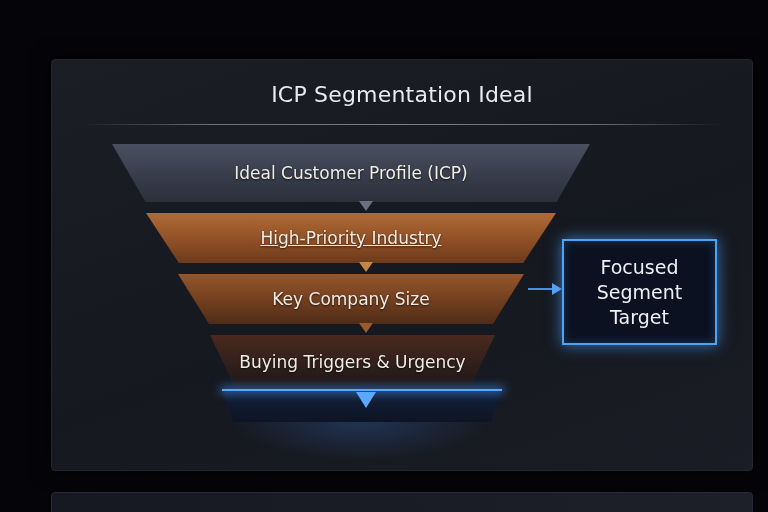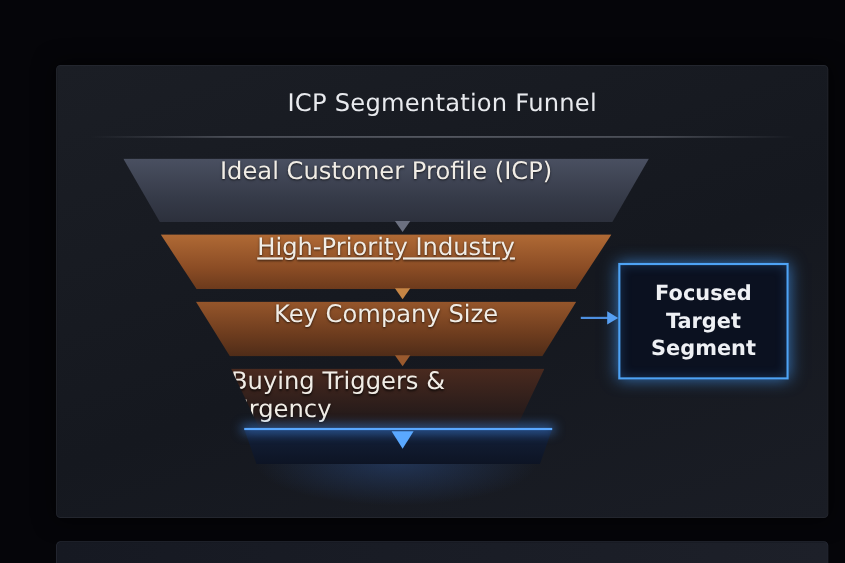--- a/index.html
+++ b/index.html
@@ -6,21 +6,21 @@
   body{width:768px;height:512px;background:#050509;position:relative;overflow:hidden;font-family:"DejaVu Sans",sans-serif;}
   .panel{position:absolute;left:51px;top:59px;width:700px;height:410px;border-radius:4px;
     background:linear-gradient(160deg,#1b1e25 0%,#15181f 55%,#1a1d25 100%);
     border:1px solid #23262e;box-shadow:0 0 20px rgba(0,0,0,.7);}
   .panel2{position:absolute;left:51px;top:492px;width:700px;height:40px;border-radius:4px;
     background:linear-gradient(90deg,#161922,#1d2029);border:1px solid #262a35;}
   .title{position:absolute;left:0;width:700px;top:22px;text-align:center;color:#e8eaee;font-size:22px;letter-spacing:.2px;}
   .rule{position:absolute;left:30px;width:640px;top:64px;height:1px;
     background:linear-gradient(90deg,transparent,#6a6e78 20%,#7a7e88 50%,#6a6e78 80%,transparent);}
   .stage{position:absolute;clip-path:polygon(0 0,100% 0,var(--r) 100%,var(--l) 100%);
-    display:flex;justify-content:center;color:#f1ede6;font-size:22px;
+    display:flex;align-items:center;justify-content:center;color:#f1ede6;font-size:17px;
     text-shadow:0 1px 2px rgba(0,0,0,.7);}
   .s1{left:112px;top:144px;width:478px;height:58px;--l:7%;--r:93%;
     background:linear-gradient(180deg,#4a5061 0%,#363b49 60%,#2c303c 100%);}
   .s2{left:146px;top:213px;width:410px;height:50px;--l:8%;--r:92%;
     background:linear-gradient(180deg,#b06a35 0%,#8c4d25 60%,#6c3a1c 100%);text-decoration:underline;}
   .s3{left:178px;top:274px;width:346px;height:50px;--l:9%;--r:91%;
     background:linear-gradient(180deg,#96562b 0%,#6d3c1e 60%,#4f2c18 100%);}
   .s4{left:210px;top:335px;width:285px;height:54px;--l:9%;--r:91%;
     background:linear-gradient(180deg,#4a2a1f 0%,#2e1e1b 60%,#1c1719 100%);}
   .s5{left:222px;top:390px;width:280px;height:32px;--l:4%;--r:96%;
@@ -31,27 +31,27 @@
   .t1{left:359px;top:201px;border-top:10px solid #6b7080;}
   .t2{left:359px;top:262px;border-top:10px solid #c58545;}
   .t3{left:359px;top:323px;border-top:10px solid #9a5a2e;}
   .t4{left:356px;top:392px;border-left:10px solid transparent;border-right:10px solid transparent;border-top:16px solid #5aa8ff;}
   .glowbg{position:absolute;left:230px;top:380px;width:260px;height:80px;
     background:radial-gradient(ellipse at center,rgba(60,120,220,.28),transparent 70%);}
   .arrow{position:absolute;left:528px;top:288px;width:26px;height:2px;background:#4d8fe0;}
   .arrowhead{position:absolute;left:552px;top:283px;width:0;height:0;border-top:6px solid transparent;border-bottom:6px solid transparent;border-left:10px solid #5aa0f0;}
   .target{position:absolute;left:562px;top:239px;width:151px;height:102px;background:#0b1120;
     border:2px solid #4ea3f5;box-shadow:0 0 14px rgba(70,160,255,.7),inset 0 0 10px rgba(70,160,255,.25);
-    display:flex;align-items:center;justify-content:center;text-align:center;color:#eef0f4;font-size:19px;line-height:25px;font-weight:bold;}
+    display:flex;align-items:center;justify-content:center;text-align:center;color:#eef0f4;font-size:19px;line-height:25px;font-weight:normal;}
 </style>
 </head>
 <body>
 
 <div class="panel">
-  <div class="title">ICP Segmentation Funnel</div>
+  <div class="title">ICP Segmentation Ideal</div>
   <div class="rule"></div>
 </div>
 <div class="panel2"></div>
 
 <div class="glowbg"></div>
 
 <div class="stage s1">
     <span>Ideal Customer Profile (ICP)</span>
   </div>
 <div class="tri t1"></div>
@@ -69,16 +69,16 @@
 <div class="stage s5"></div>
 <div class="glowline"></div>
 <div class="tri t4"></div>
 
 <div class="arrow"></div>
 <div class="arrowhead"></div>
 
 <div class="target">
   <div>
     <div>Focused</div>
+    <div>Segment</div>
     <div>Target</div>
-    <div>Segment</div>
   </div>
 </div>
 
 </body></html>

